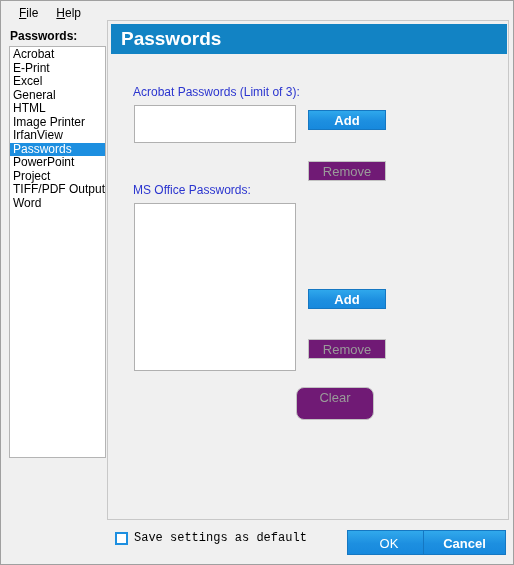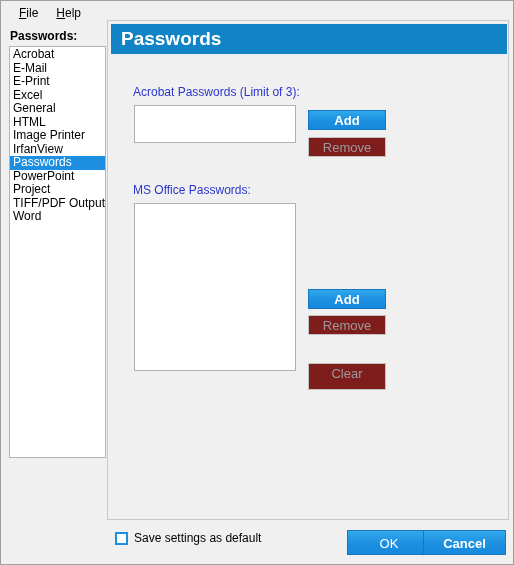--- a/index.html
+++ b/index.html
@@ -130,38 +130,40 @@
     border: 1px solid transparent;
     line-height: 20px;
   }
   .btn.primary {
     background: linear-gradient(to bottom, #2fa8ec 0%, #1d8fe0 55%, #1789dd 100%);
     color: #ffffff;
     border-color: #1577c2;
     font-weight: bold;
   }
   .btn.disabled {
-    background: #7f1d1d;
+    background: #701a75;
     color: #9a9a9a;
     border-color: #c2c2c2;
+    margin-top: 24px;
   }
 
   
   #bottom-bar {
     position: absolute;
     left: 106px; top: 523px;
     width: 402px;
     height: 38px;
   }
   #save-default-row {
     position: absolute;
     left: 8px; top: 7px;
     display: flex;
     align-items: center;
     cursor: default;
+    font-family: Liberation Mono, monospace;
   }
   #save-default-box {
     width: 13px;
     height: 13px;
     border: 2px solid #1d8fe0;
     background: #ffffff;
     box-sizing: border-box;
     margin-right: 6px;
   }
   #save-default-text {
@@ -188,21 +190,20 @@
 <div id="window">
 
   <div id="menubar">
     <div class="menu-item"><span class="acc">F</span><span>ile</span></div>
     <div class="menu-item"><span class="acc">H</span><span>elp</span></div>
   </div>
 
   <div id="cat-label">Passwords:</div>
   <div id="cat-list">
     <div class="cat-item">Acrobat</div>
-    <div class="cat-item">E-Mail</div>
     <div class="cat-item">E-Print</div>
     <div class="cat-item">Excel</div>
     <div class="cat-item">General</div>
     <div class="cat-item">HTML</div>
     <div class="cat-item">Image Printer</div>
     <div class="cat-item">IrfanView</div>
     <div class="cat-item selected">Passwords</div>
     <div class="cat-item">PowerPoint</div>
     <div class="cat-item">Project</div>
     <div class="cat-item">TIFF/PDF Output</div>
@@ -214,21 +215,21 @@
 
     <div class="section-label" style="left:25px; top:64px;">Acrobat Passwords (Limit of 3):</div>
     <div class="listbox" style="left:26px; top:84px; width:162px; height:38px;"></div>
     <div class="btn primary" style="left:200px; top:89px; width:78px; height:20px;">Add</div>
     <div class="btn disabled" style="left:200px; top:116px; width:78px; height:20px;">Remove</div>
 
     <div class="section-label" style="left:25px; top:162px;">MS Office Passwords:</div>
     <div class="listbox" style="left:26px; top:182px; width:162px; height:168px;"></div>
     <div class="btn primary" style="left:200px; top:268px; width:78px; height:20px;">Add</div>
     <div class="btn disabled" style="left:200px; top:294px; width:78px; height:20px;">Remove</div>
-    <div class="btn disabled" style="left:200px; top:342px; width:78px; height:27px;">Clear</div>
+    <div class="btn disabled" style="left:188px; top:342px; width:78px; height:33px;border-radius:8px;">Clear</div>
   </div>
 
   <div id="bottom-bar">
     <div id="save-default-row">
       <div id="save-default-box"></div>
       <div id="save-default-text">Save settings as default</div>
     </div>
     <div class="bottom-btn" style="left:240px; width:84px;">OK</div>
     <div class="bottom-btn" style="left:316px; width:83px;font-weight:bold;">Cancel</div>
   </div>

